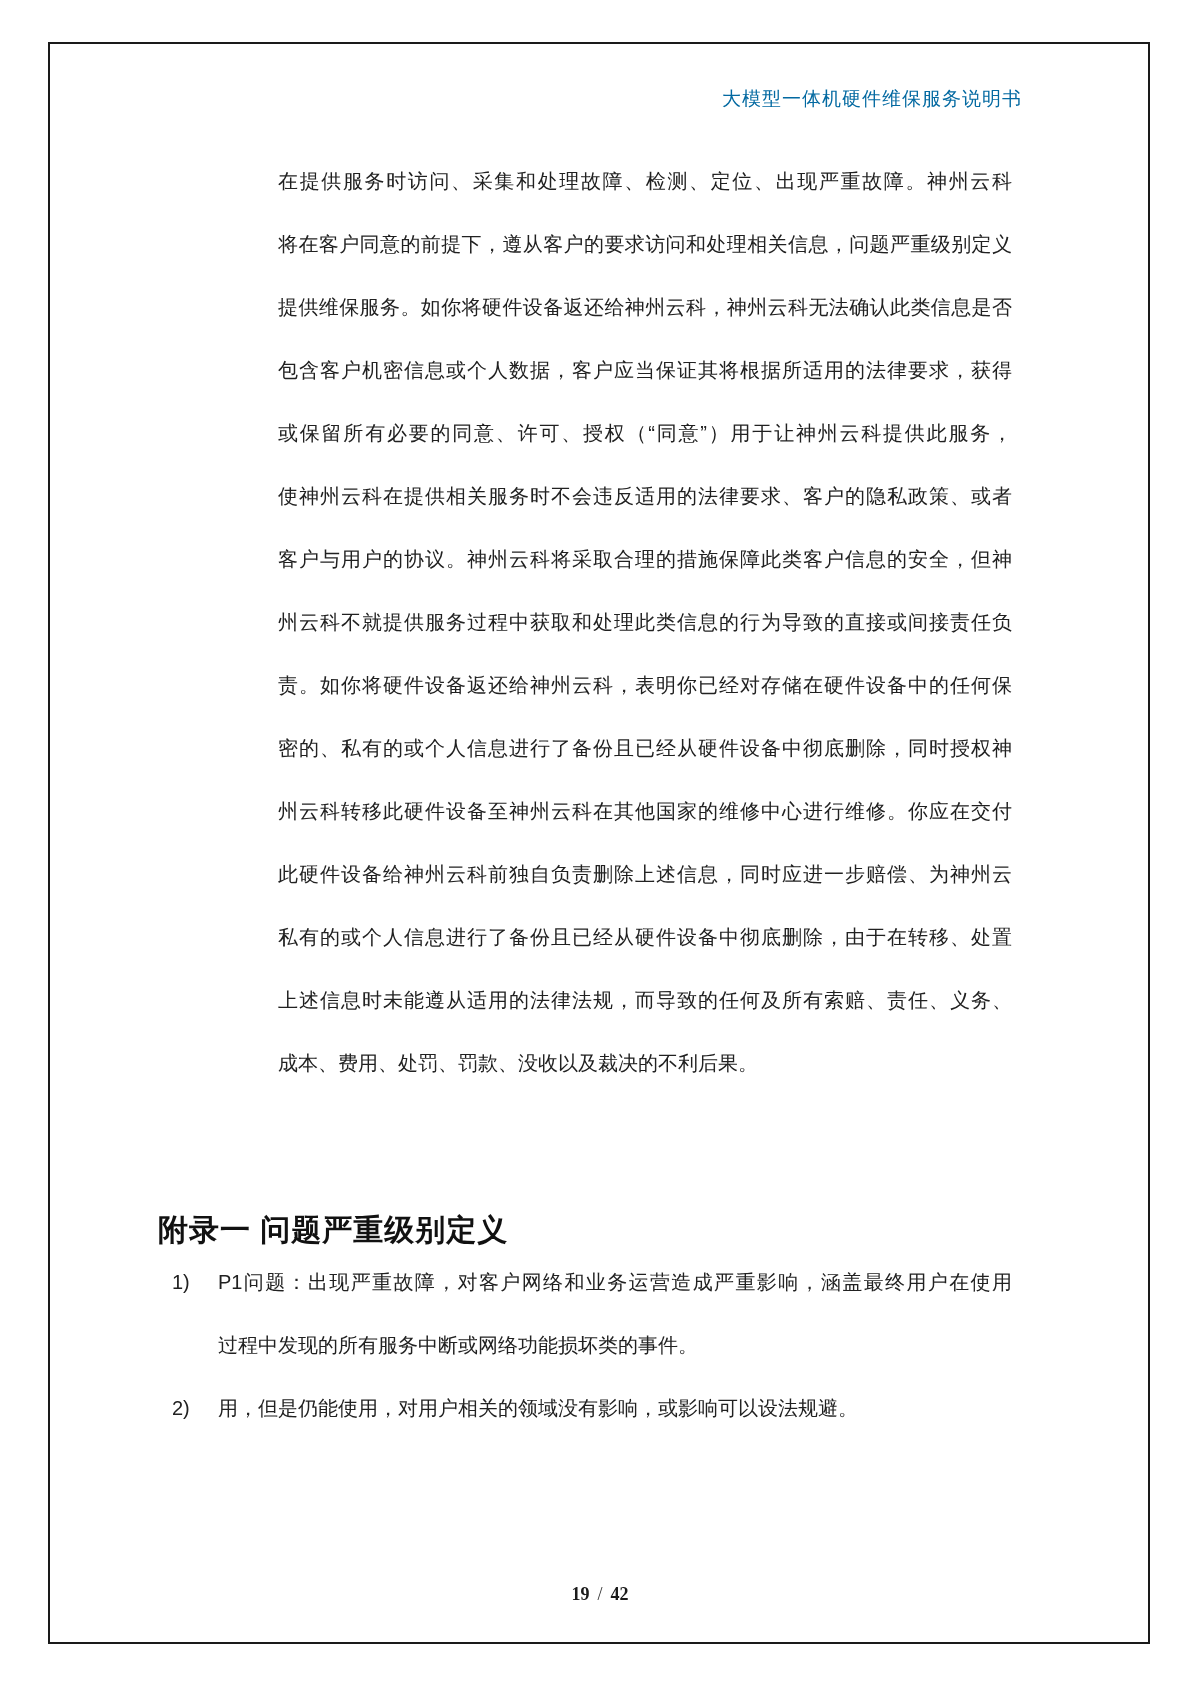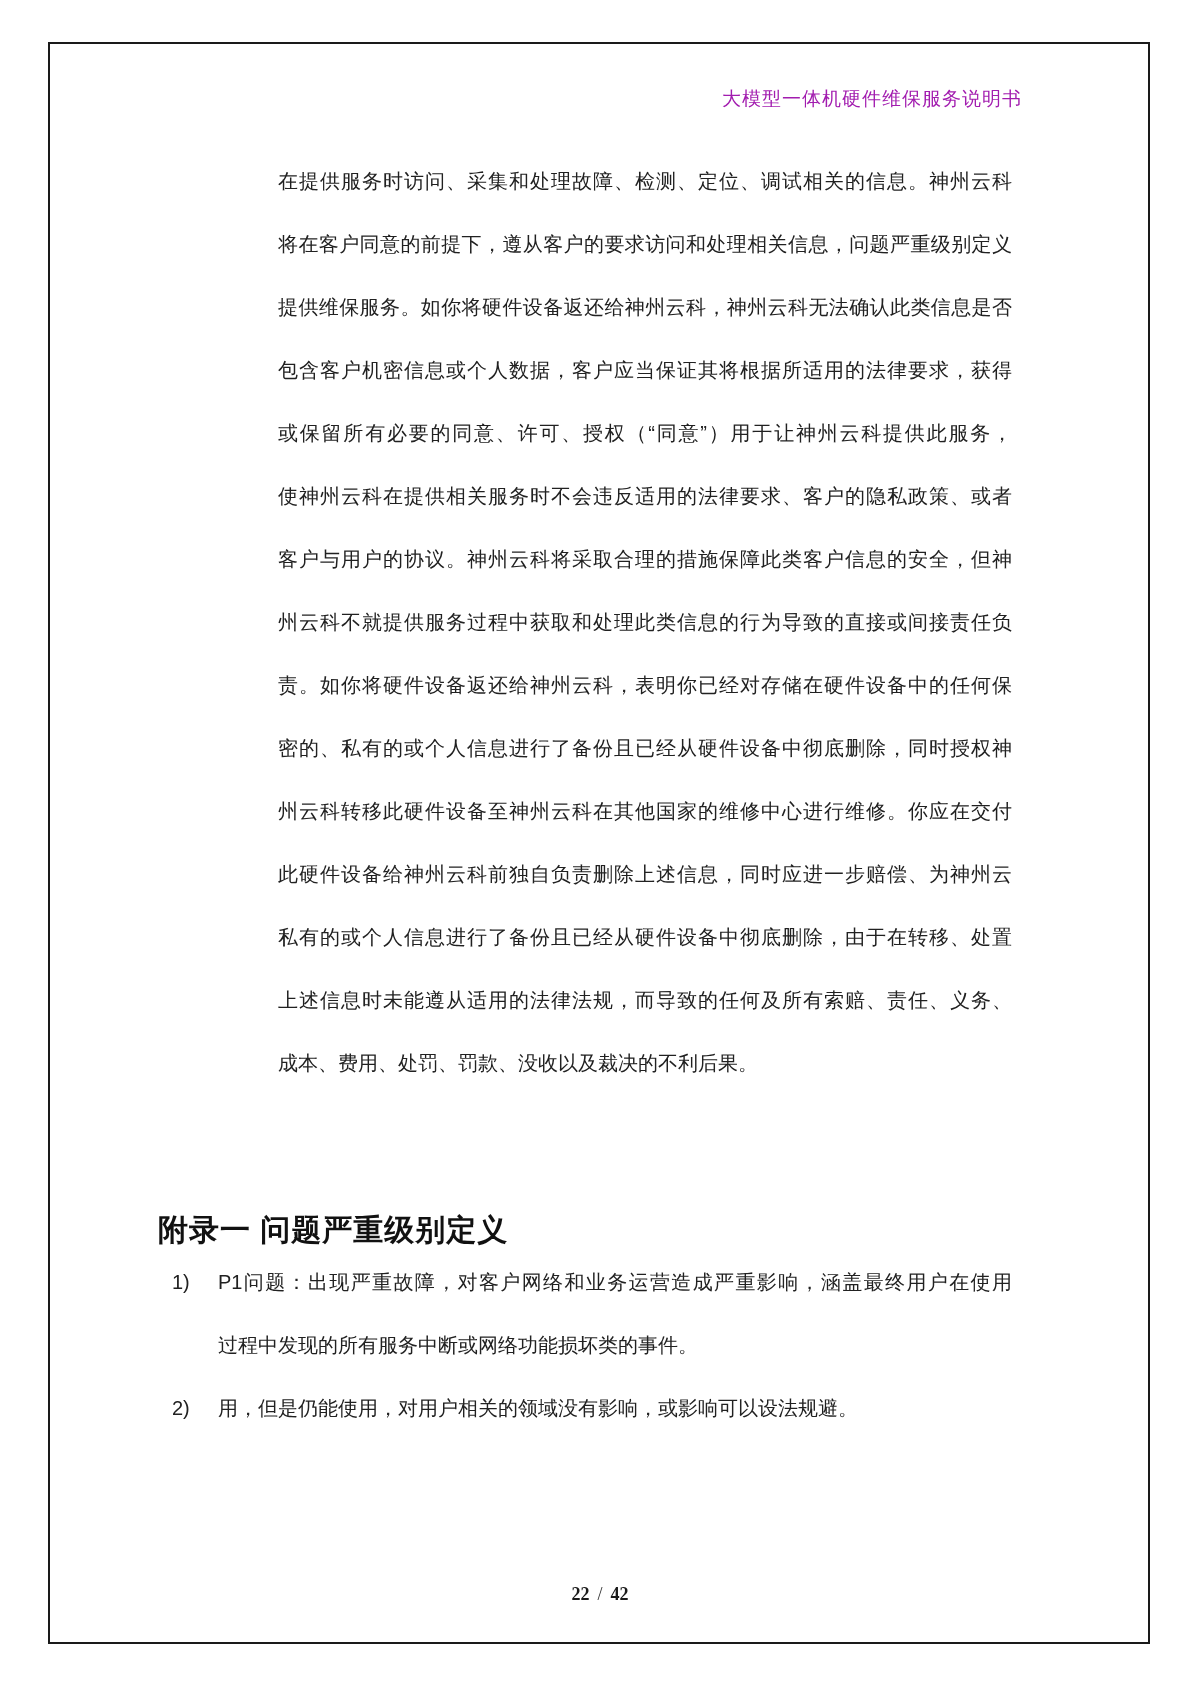--- a/index.html
+++ b/index.html
@@ -21,21 +21,21 @@
     height: 1602px;
     border: 2px solid #1a1a1a;
     box-sizing: border-box;
   }
   .doc-header {
     position: absolute;
     top: 86px;
     right: 178px;
     font-family: "Liberation Serif", serif;
     font-size: 19px;
-    color: #a21caf;
+    color: #0369a1;
     letter-spacing: 1px;
   }
   .body-paragraph {
     position: absolute;
     left: 278px;
     top: 150px;
     width: 734px;
     font-size: 20px;
   }
   .para-line {
@@ -99,21 +99,21 @@
 </head>
 <body>
 
 <div class="page">
 
   <div class="border-box"></div>
 
   <div class="doc-header">大模型一体机硬件维保服务说明书</div>
 
   <div class="body-paragraph">
-    <div class="para-line justify">在提供服务时访问、采集和处理故障、检测、定位、调试相关的信息。神州云科</div>
+    <div class="para-line justify">在提供服务时访问、采集和处理故障、检测、定位、出现严重故障。神州云科</div>
     <div class="para-line justify">将在客户同意的前提下，遵从客户的要求访问和处理相关信息，问题严重级别定义</div>
     <div class="para-line justify">提供维保服务。如你将硬件设备返还给神州云科，神州云科无法确认此类信息是否</div>
     <div class="para-line justify">包含客户机密信息或个人数据，客户应当保证其将根据所适用的法律要求，获得</div>
     <div class="para-line justify">或保留所有必要的同意、许可、授权（“同意”）用于让神州云科提供此服务，</div>
     <div class="para-line justify">使神州云科在提供相关服务时不会违反适用的法律要求、客户的隐私政策、或者</div>
     <div class="para-line justify">客户与用户的协议。神州云科将采取合理的措施保障此类客户信息的安全，但神</div>
     <div class="para-line justify">州云科不就提供服务过程中获取和处理此类信息的行为导致的直接或间接责任负</div>
     <div class="para-line justify">责。如你将硬件设备返还给神州云科，表明你已经对存储在硬件设备中的任何保</div>
     <div class="para-line justify">密的、私有的或个人信息进行了备份且已经从硬件设备中彻底删除，同时授权神</div>
     <div class="para-line justify">州云科转移此硬件设备至神州云科在其他国家的维修中心进行维修。你应在交付</div>
@@ -138,16 +138,16 @@
     <div class="list-item">
       <div class="list-marker">2)</div>
       <div class="list-text">
         <div class="para-line">用，但是仍能使用，对用户相关的领域没有影响，或影响可以设法规避。</div>
       </div>
     </div>
 
   </div>
 
   <div class="doc-footer">
-    <span>22</span><span class="sep">/</span><span>42</span>
+    <span>19</span><span class="sep">/</span><span>42</span>
   </div>
 
 </div>
 
 </body></html>

